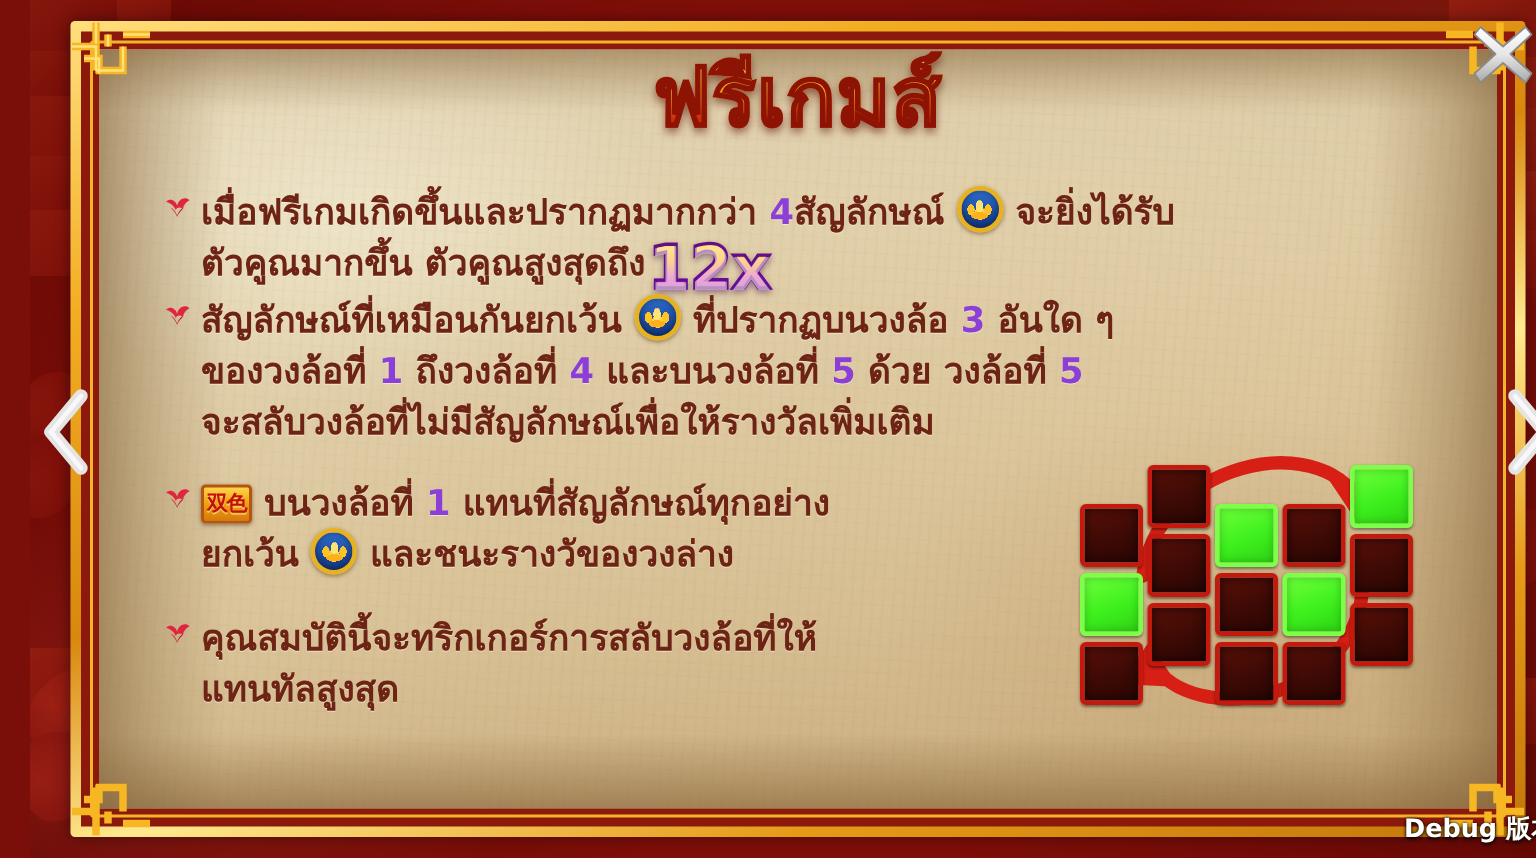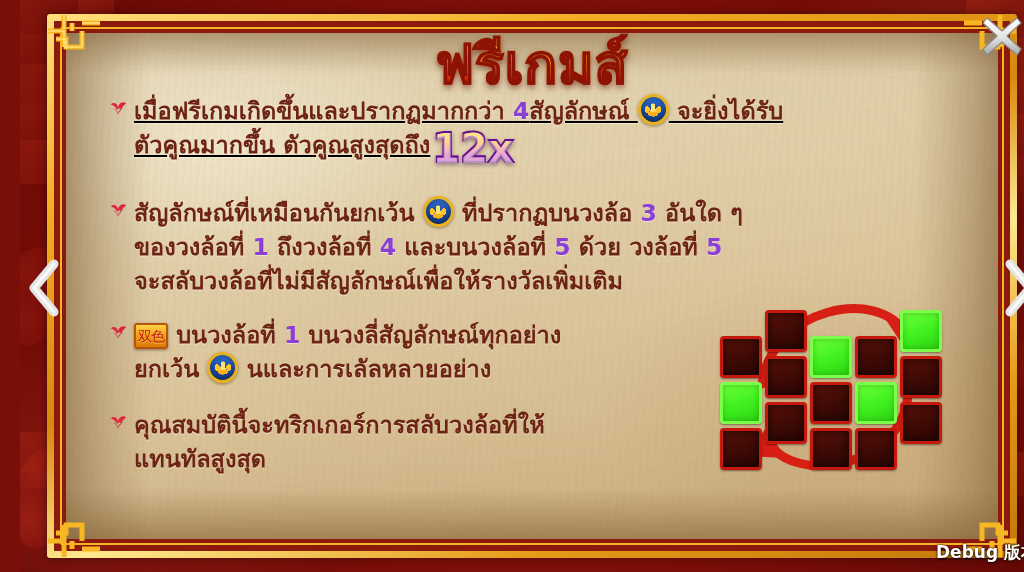--- a/index.html
+++ b/index.html
@@ -131,21 +131,21 @@
       radial-gradient(ellipse 4px 6px at 80% 48%, #ffc424 0 60%, rgba(0,0,0,0) 61%),
       radial-gradient(ellipse 9px 4px at 50% 80%, #ffb018 0 60%, rgba(0,0,0,0) 61%);
   }
   
   .wild{ width:34px; height:26px; display:inline-block; border-radius:3px;
     background:linear-gradient(180deg,#ffd54a 0%,#f0a415 45%,#d87a08 100%);
     border:2px solid #b5560a; box-shadow:0 1px 3px rgba(60,20,0,.5);
     position:relative; overflow:hidden;
   }
   .wild b{ position:absolute; inset:0; display:flex; align-items:center; justify-content:center;
-    color:#c21208; font-size:14px; font-weight:normal; letter-spacing:-1px;
+    color:#c21208; font-size:14px; font-weight:bold; letter-spacing:-1px;
     font-family:"DejaVu Sans",sans-serif; text-shadow:0 1px 0 rgba(255,230,150,.6);
   }
 
   #footnote{
     position:absolute; left:0; right:0; top:505px; text-align:center;
     color:#6d4020; font-size:14px; font-weight:bold;
     text-shadow:0 1px 0 rgba(255,250,235,.45);
   }
 
   
@@ -275,21 +275,21 @@
           <path d="M20 36h18V20"></path>
           <path d="M38 12h18"></path>
     </g>
       </svg>
   </div>
 
   <div id="content">
 
     <div id="title">ฟรีเกมส์</div>
 
-    <div class="bullet-row" style="left:88px; top:94px; width:800px;text-decoration:underline;">
+    <div class="bullet-row" style="left:88px; top:124px; width:800px;">
       <span class="bmark">
         <svg viewBox="0 0 24 24" width="22" height="22">
           <path d="M3 7c3-3 7-1 8 3 1-5 6-7 9-4-2 1-4 3-5 6-2-1-4-1-5 1-1-3-4-5-7-6z" fill="#e0253f"></path>
           <path d="M6 11c2 1 4 3 5 6 1-3 3-5 5-6-2 3-4 4-5 7-1-3-3-5-5-7z" fill="#c81732"></path>
         </svg>
       </span>
       <span class="btext">
         <span>เมื่อฟรีเกมเกิดขึ้นและปรากฏมากกว่า </span><span class="num">4</span><span>สัญลักษณ์ </span><span class="lotus inl"><i></i></span><span> จะยิ่งได้รับ</span><br>
         <span>ตัวคูณมากขึ้น ตัวคูณสูงสุดถึง</span><span class="mult">12x</span>
       </span>
@@ -310,22 +310,22 @@
     </div>
 
     <div class="bullet-row" style="left:88px; top:318px; width:640px;">
       <span class="bmark">
         <svg viewBox="0 0 24 24" width="22" height="22">
           <path d="M3 7c3-3 7-1 8 3 1-5 6-7 9-4-2 1-4 3-5 6-2-1-4-1-5 1-1-3-4-5-7-6z" fill="#e0253f"></path>
           <path d="M6 11c2 1 4 3 5 6 1-3 3-5 5-6-2 3-4 4-5 7-1-3-3-5-5-7z" fill="#c81732"></path>
         </svg>
       </span>
       <span class="btext">
-        <span class="wild inl"><b>双色</b></span><span> บนวงล้อที่ </span><span class="num">1</span><span> บนวงลี่สัญลักษณ์ทุกอย่าง</span><br>
-        <span>ยกเว้น </span><span class="lotus inl"><i></i></span><span> นและการเลัลหลายอย่าง</span>
+        <span class="wild inl"><b>双色</b></span><span> บนวงล้อที่ </span><span class="num">1</span><span> แทนที่สัญลักษณ์ทุกอย่าง</span><br>
+        <span>ยกเว้น </span><span class="lotus inl"><i></i></span><span> และชนะรางวัของวงล่าง</span>
       </span>
     </div>
 
     <div class="bullet-row" style="left:88px; top:408px; width:640px;">
       <span class="bmark">
         <svg viewBox="0 0 24 24" width="22" height="22">
           <path d="M3 7c3-3 7-1 8 3 1-5 6-7 9-4-2 1-4 3-5 6-2-1-4-1-5 1-1-3-4-5-7-6z" fill="#e0253f"></path>
           <path d="M6 11c2 1 4 3 5 6 1-3 3-5 5-6-2 3-4 4-5 7-1-3-3-5-5-7z" fill="#c81732"></path>
         </svg>
       </span>

